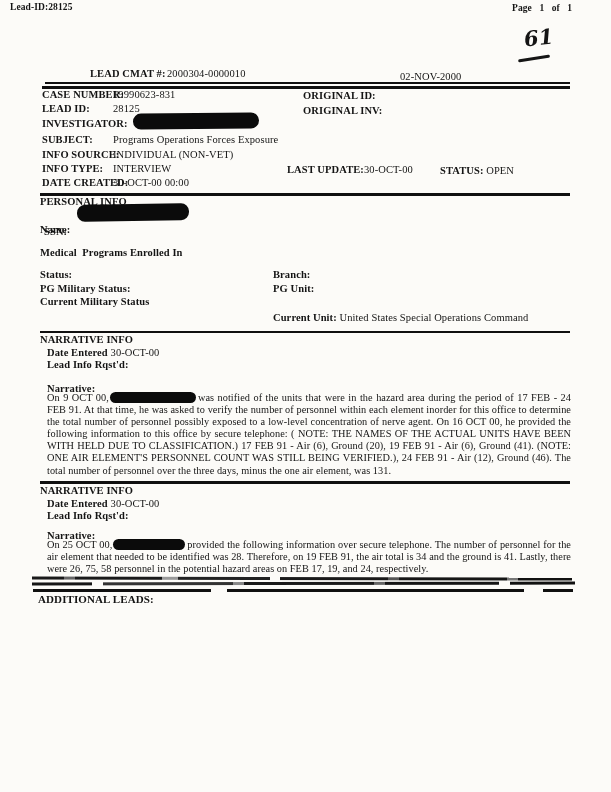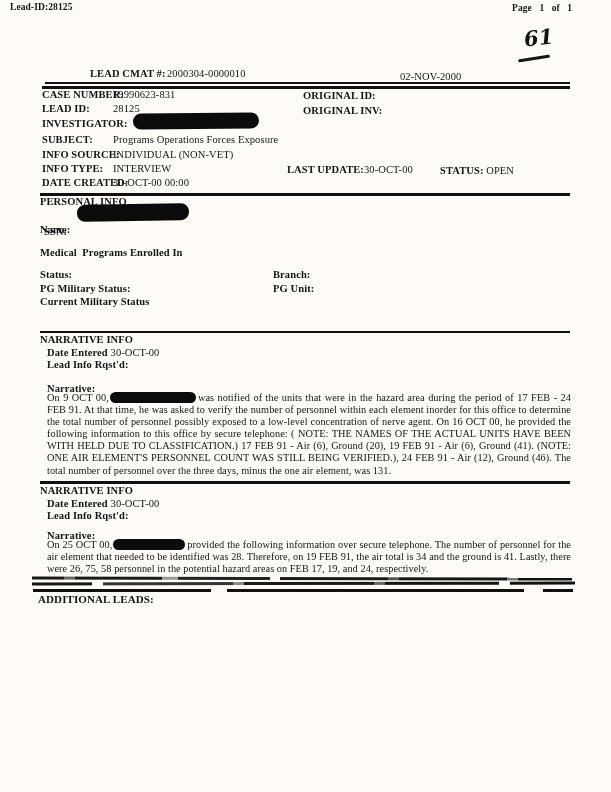--- a/index.html
+++ b/index.html
@@ -75,20 +75,21 @@
   <div class="t b" style="left:40px;top:208px;margin-top:16px;">Name:</div>
   <div class="redact" style="left:77px;top:204px;width:112px;height:17px;transform:rotate(-1deg);"></div>
   <div class="t b" style="left:44px;top:226px;">SSN:</div>
   <div class="t b pre" style="left:40px;top:247px;">Medical  Programs Enrolled In</div>
 
   <div class="t b" style="left:40px;top:269px;">Status:</div>
   <div class="t b" style="left:273px;top:269px;">Branch:</div>
   <div class="t b" style="left:40px;top:282.5px;">PG Military Status:</div>
   <div class="t b" style="left:273px;top:282.5px;">PG Unit:</div>
   <div class="t b" style="left:40px;top:296px;">Current Military Status</div>
+  <div class="t" style="left:273px;top:312px;"><span class="b">Current Unit:</span> <span>United States Special Operations Command</span></div>
 
   <div class="rule" style="left:40px;top:330.5px;width:530px;height:2.5px;"></div>
   <div class="t b" style="left:40px;top:334px;">NARRATIVE INFO</div>
   <div class="t" style="left:47px;top:347px;"><span class="b">Date Entered</span> <span>30-OCT-00</span></div>
   <div class="t b" style="left:47px;top:359px;">Lead Info Rqst'd:</div>
   <div class="t b" style="left:47px;top:383px;">Narrative:</div>
   <div class="para" style="left:47px;top:392px;width:524px;"><span>On 9 OCT 00,</span><span class="redact-inline w86"></span><span>was notified of the units that were in the hazard area during the period of 17 FEB - 24 FEB 91.  At that time, he was asked to verify the number of personnel within each element inorder for this office to determine the total number of personnel possibly exposed to a low-level concentration of nerve agent.  On 16 OCT 00, he provided the following information to this office by secure telephone: ( NOTE:  THE NAMES OF THE ACTUAL UNITS HAVE BEEN WITH HELD DUE TO CLASSIFICATION.)  17 FEB 91 - Air (6), Ground (20), 19 FEB 91 - Air (6), Ground (41). (NOTE:  ONE AIR ELEMENT'S PERSONNEL COUNT WAS STILL BEING VERIFIED.), 24 FEB 91 - Air (12), Ground (46).  The total number of personnel over the three days, minus the one air element, was 131.</span></div>
 
   <div class="rule" style="left:40px;top:481px;width:530px;height:2.5px;"></div>
   <div class="t b" style="left:40px;top:484.5px;">NARRATIVE INFO</div>

